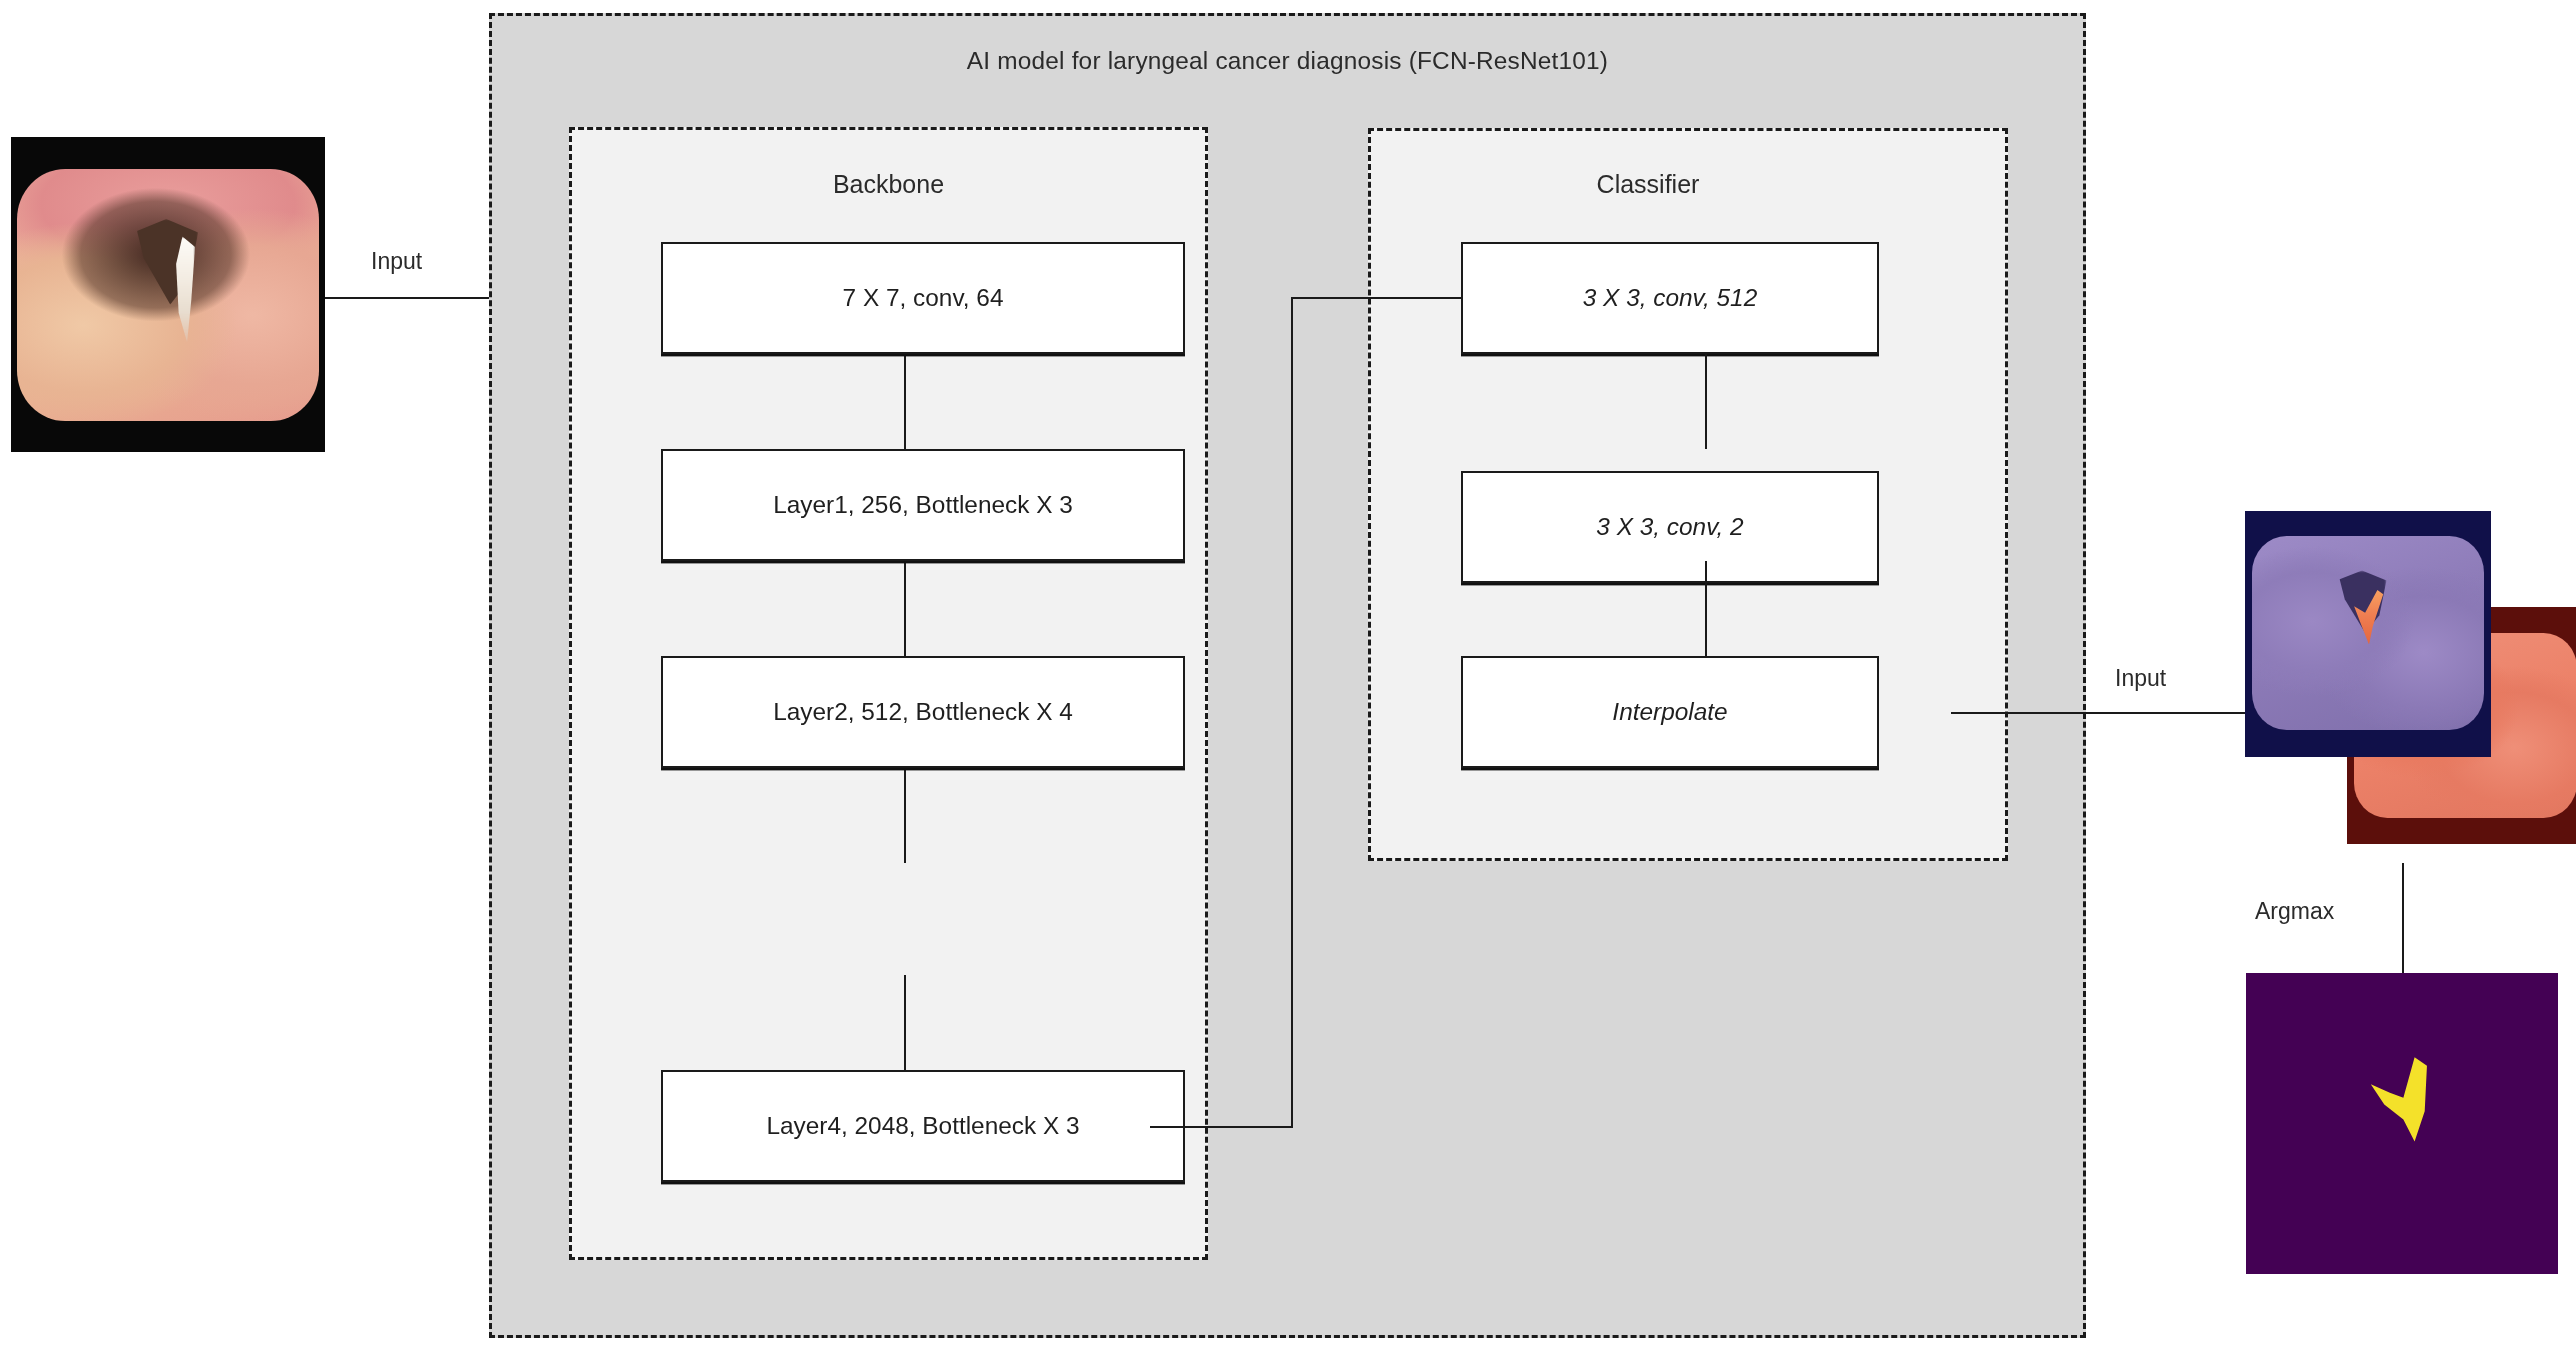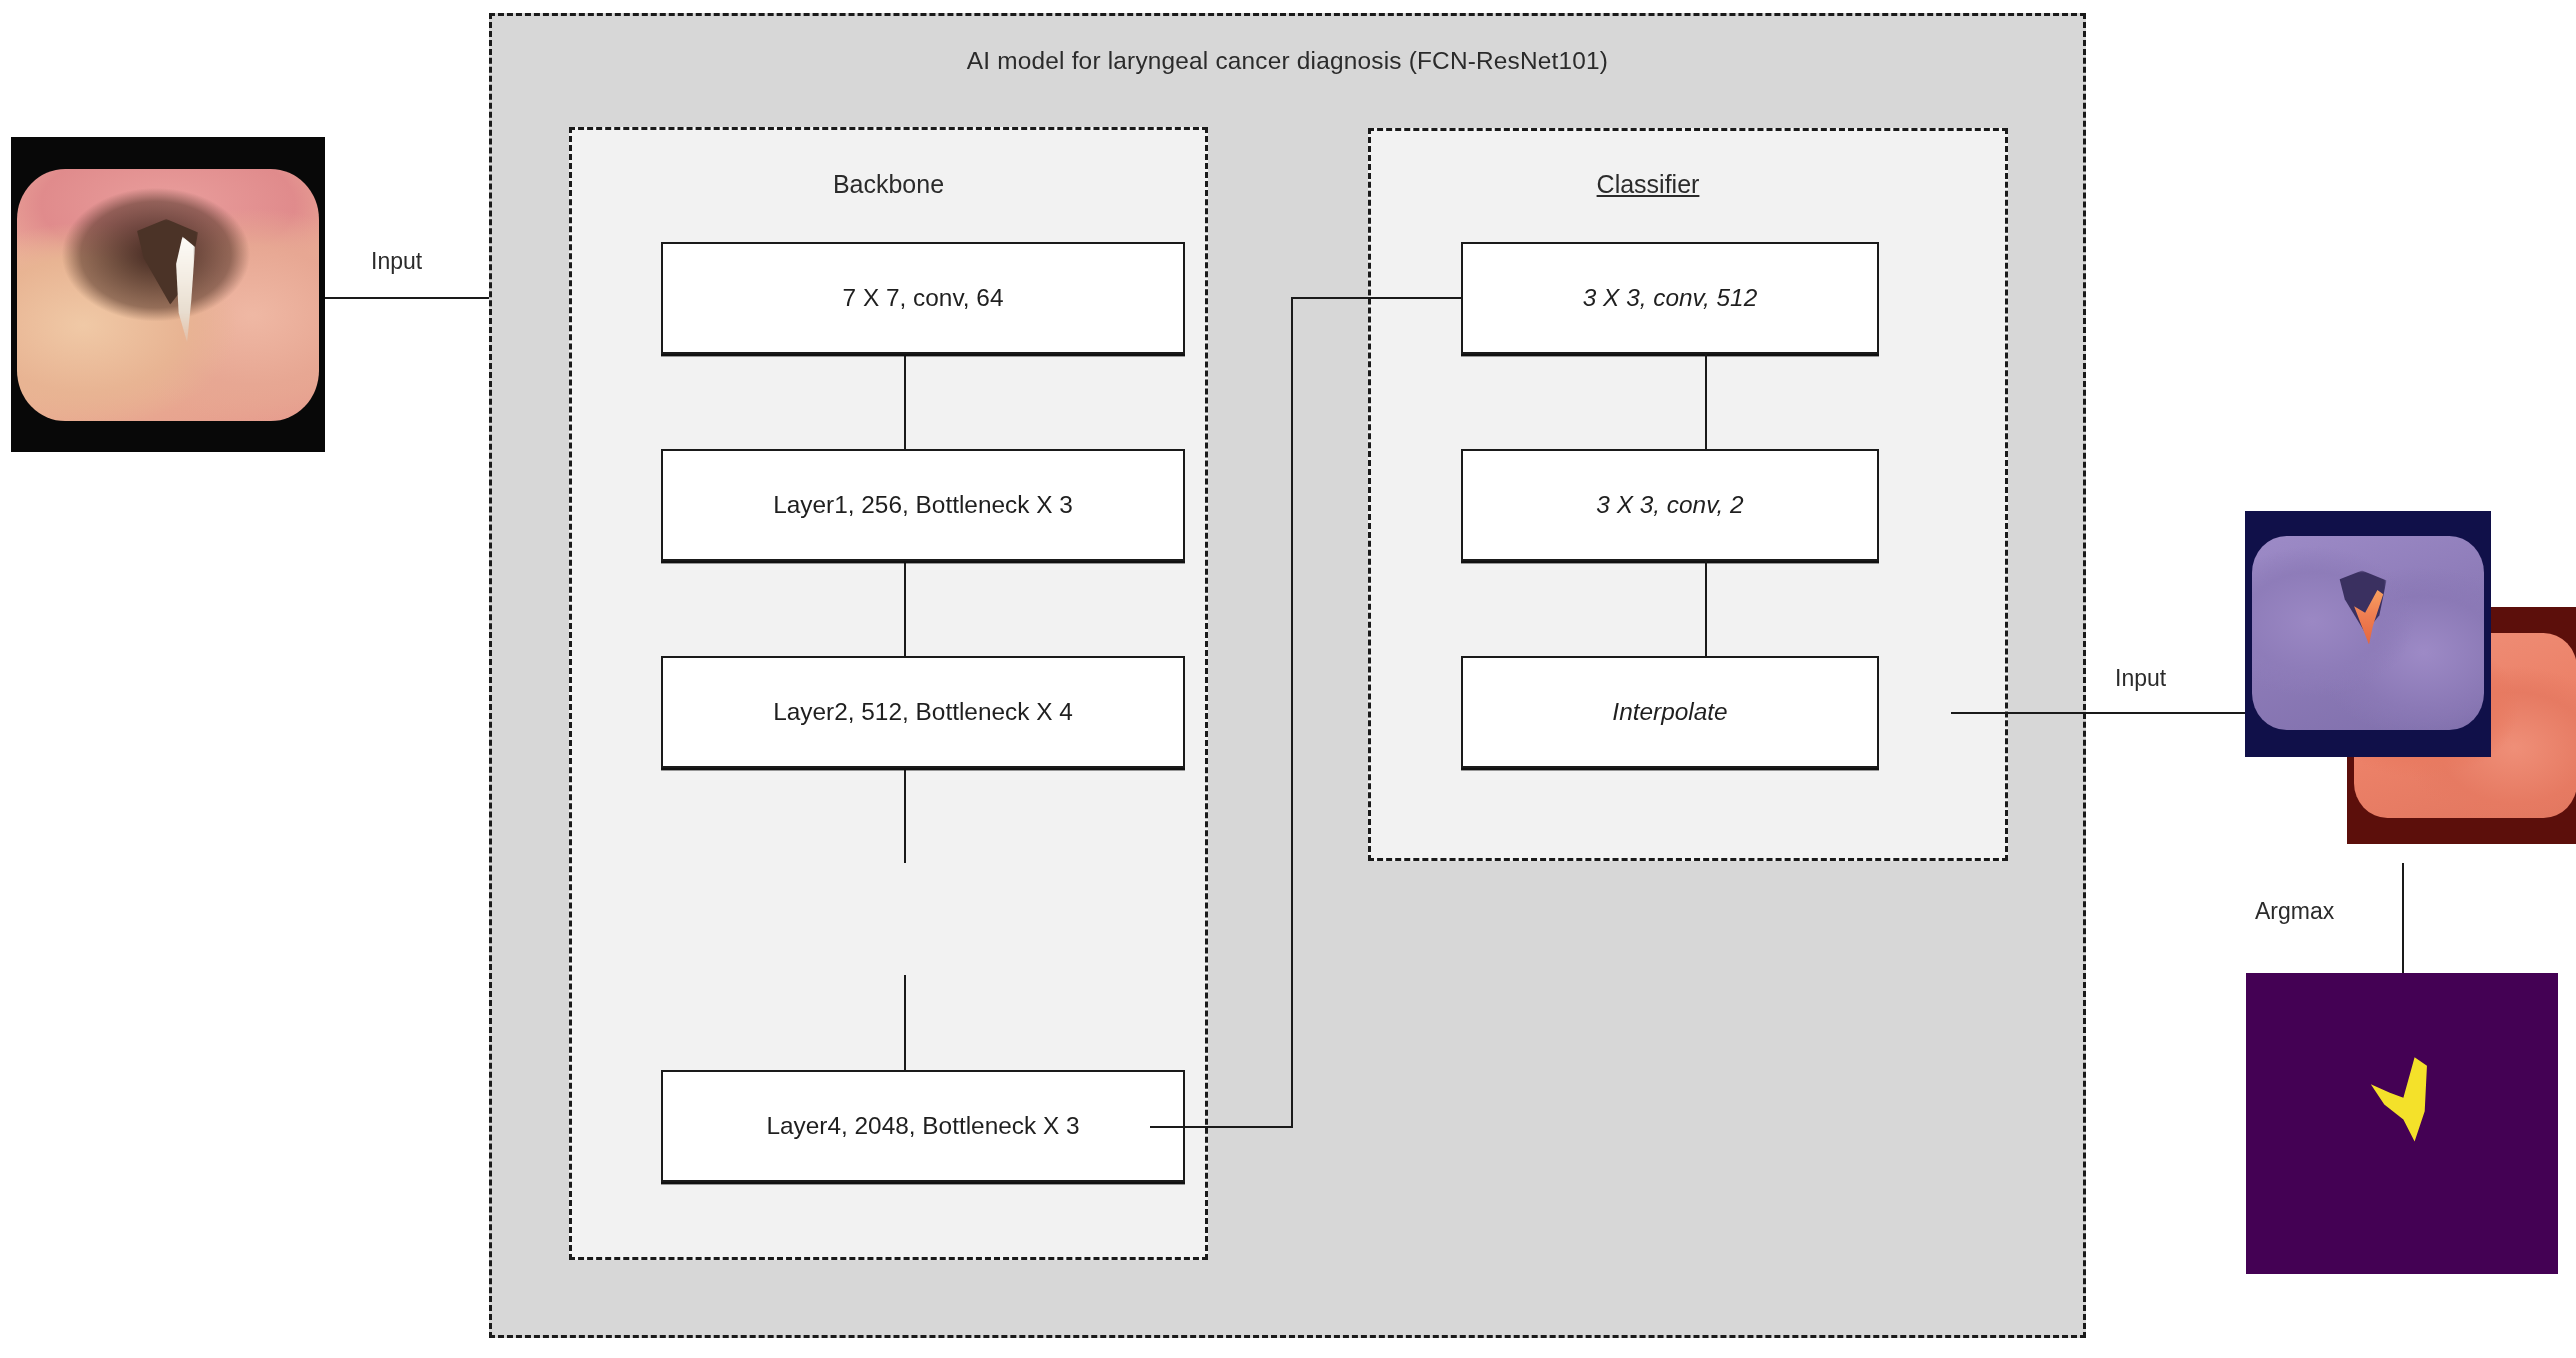--- a/index.html
+++ b/index.html
@@ -60,21 +60,21 @@
     color: #2b2b2b;
     letter-spacing: 0.2px;
   }
   .panel-title {
     position: absolute;
     font-size: 25px;
     color: #2b2b2b;
     text-align: center;
   }
   .title-backbone { left: 569px; top: 170px; width: 639px; }
-  .title-classifier { left: 1368px; top: 170px; width: 560px; text-decoration: underline; }
+  .title-classifier { left: 1368px; top: 170px; width: 560px; }
 
   
   .block {
     position: absolute;
     background: #ffffff;
     border: 2.4px solid #1a1a1a;
     box-sizing: border-box;
     display: flex;
     align-items: center;
     justify-content: center;
@@ -88,21 +88,21 @@
   .bb { left: 661px; width: 524px; height: 112px; }
   .bb1 { top: 242px; }
   .bb2 { top: 449px; }
   .bb3 { top: 656px; }
   .bb4 { top: 863px; }
   .bb5 { top: 1070px; }
 
   
   .cl { left: 1461px; width: 418px; height: 112px; font-style: italic; }
   .cl1 { top: 242px; }
-  .cl2 { top: 449px; }
+  .cl2 { top: 471px; }
   .cl3 { top: 656px; }
 
   
   .conn-v {
     position: absolute;
     width: 2.4px;
     background: #1a1a1a;
   }
   .conn-h {
     position: absolute;

